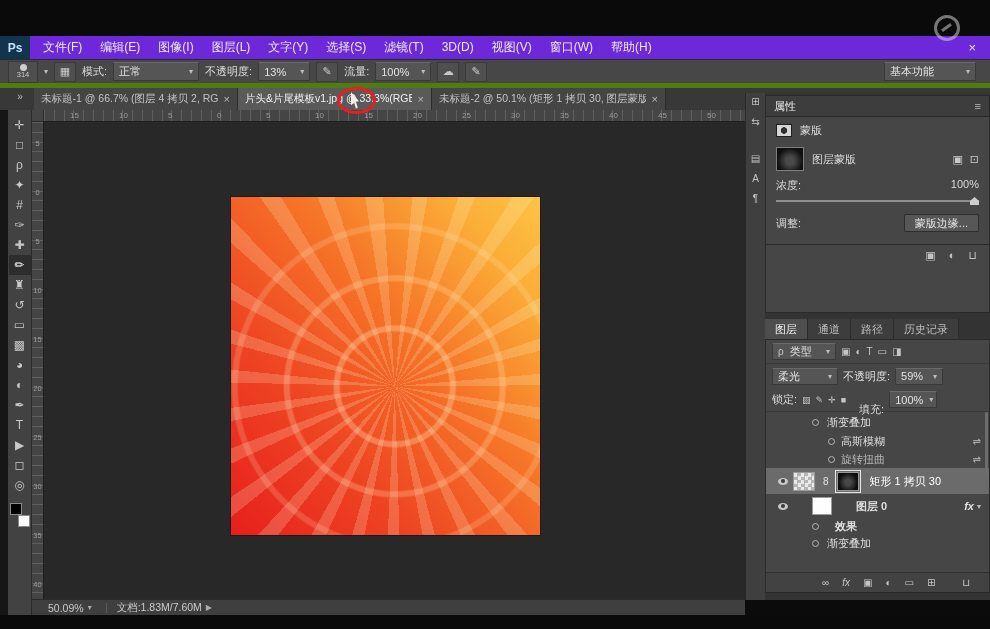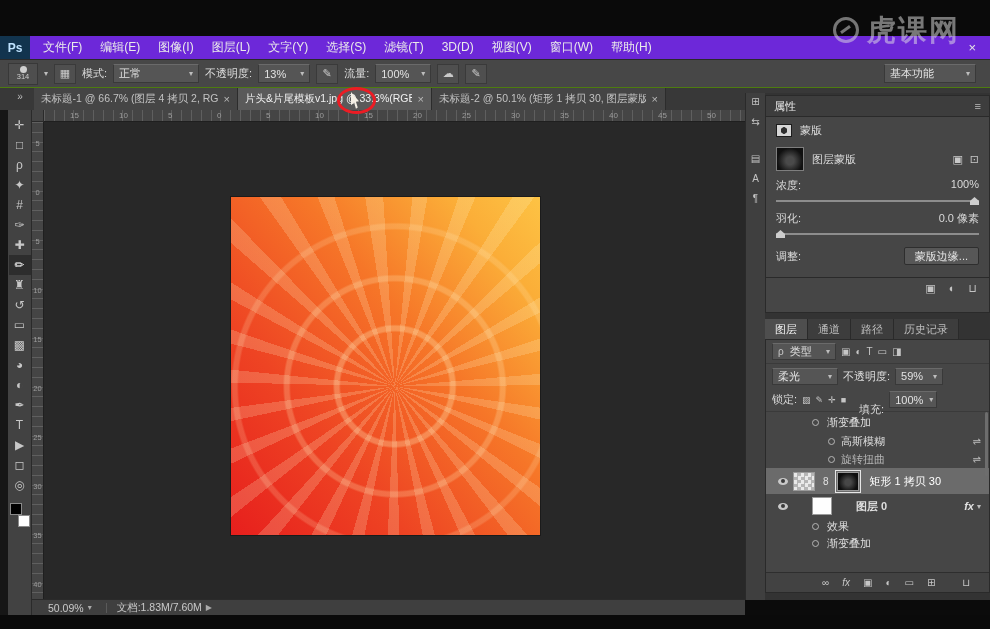--- a/index.html
+++ b/index.html
@@ -9,21 +9,21 @@
   .top-strip { position:absolute; left:0; top:0; width:990px; height:36px; background:#0a0a0a; }
   .bottom-strip { position:absolute; left:0; top:615px; width:990px; height:14px; background:#0a0a0a; }
 
   
   .menubar { position:absolute; left:0; top:36px; width:990px; height:24px; background:#6d28d9; display:flex; align-items:center; border-bottom:1px solid #2a2a2a; z-index:5; }
   .ps-logo { width:30px; height:23px; background:#12344e; color:#bfe3ff; font-weight:bold; font-size:12px; display:flex; align-items:center; justify-content:center; margin-right:4px; }
   .menu-item { padding:0 9px; font-size:12px; color:#eaeaea; line-height:23px; }
   .win-close { margin-left:auto; padding:0 14px; font-size:13px; color:#e5e5e5; }
 
   
-  .optionsbar { position:absolute; left:0; top:60px; width:990px; height:28px; background:#474747; border-bottom:1px solid #4d7c0f; display:flex; align-items:center; gap:6px; padding:0 8px; font-size:11px; color:#dcdcdc; z-index:5; }
+  .optionsbar { position:absolute; left:0; top:60px; width:990px; height:28px; background:#474747; border-bottom:5px solid #4d7c0f; display:flex; align-items:center; gap:6px; padding:0 8px; font-size:11px; color:#dcdcdc; z-index:5; }
   .brush-badge { width:30px; height:22px; background:#4e4e4e; border:1px solid #383838; display:flex; flex-direction:column; align-items:center; justify-content:center; }
   .brush-badge .dot { width:7px; height:7px; border-radius:50%; background:#cfcfcf; }
   .brush-badge .num { font-size:7.5px; color:#ccc; line-height:8px; }
   .icon-btn { min-width:22px; height:20px; background:#4f4f4f; border:1px solid #3a3a3a; display:flex; align-items:center; justify-content:center; color:#c9c9c9; font-size:11px; padding:0 3px; }
   .dropdown { height:19px; background:#555; border:1px solid #393939; border-top-color:#6a6a6a; display:flex; align-items:center; gap:6px; padding:0 5px; color:#e2e2e2; }
   .dd-caret { font-size:8px; color:#bdbdbd; }
   .opt-label { white-space:nowrap; }
   .ws-btn { margin-left:auto; margin-right:6px; }
 
   
@@ -334,29 +334,20 @@
       </div>
       <div class="slider-row">
         <div class="slider-top">
           <span>浓度:</span>
           <span class="val">100%</span>
         </div>
         <div class="slider-track">
             <span class="knob" style="right:0;"></span>
           </div>
       </div>
-      <div class="slider-row">
-        <div class="slider-top">
-          <span>羽化:</span>
-          <span class="val">0.0 像素</span>
-        </div>
-        <div class="slider-track">
-            <span class="knob" style="left:0;"></span>
-          </div>
-      </div>
       <div class="adjust-row">
         <span>调整:</span>
         <span class="mask-edge-btn">蒙版边缘...</span>
       </div>
       <div class="props-footer">
         <span>▣</span>
         <span>◐</span>
         <span>⊔</span>
       </div>
     </div>
@@ -437,21 +428,21 @@
         </div>
         <div class="lrow" style="height:24px;padding-left:12px;gap:24px;font-weight:bold;">
           <span class="eye"></span>
           <span class="thumb white" style="width:20px;height:18px;"></span>
           <span>图层 0</span>
           <span class="fx-badge">
             <span>fx</span>
             <span class="dd-caret">▾</span>
           </span>
         </div>
-        <div class="lrow" style="height:17px;padding-left:46px;gap:8px;">
+        <div class="lrow" style="height:17px;padding-left:46px;gap:16px;font-weight:bold;">
           <span class="eye hollow"></span>
           <span>效果</span>
         </div>
         <div class="lrow" style="height:17px;padding-left:46px;gap:8px;">
           <span class="eye hollow"></span>
           <span>渐变叠加</span>
         </div>
         <span class="lscroll"></span>
       </div>
 
@@ -462,19 +453,18 @@
         <span>◐</span>
         <span>▭</span>
         <span>⊞</span>
         <span style="margin-left:14px;">⊔</span>
       </div>
     </div>
   </div>
 
   <div class="watermark">
     <span class="wm-logo"></span>
-    <span class="wm-text">虎课网</span>
   </div>
   <div class="annotation"></div>
   <div class="cursor"></div>
 
   <div class="bottom-strip"></div>
 </div>
 
 </body></html>

